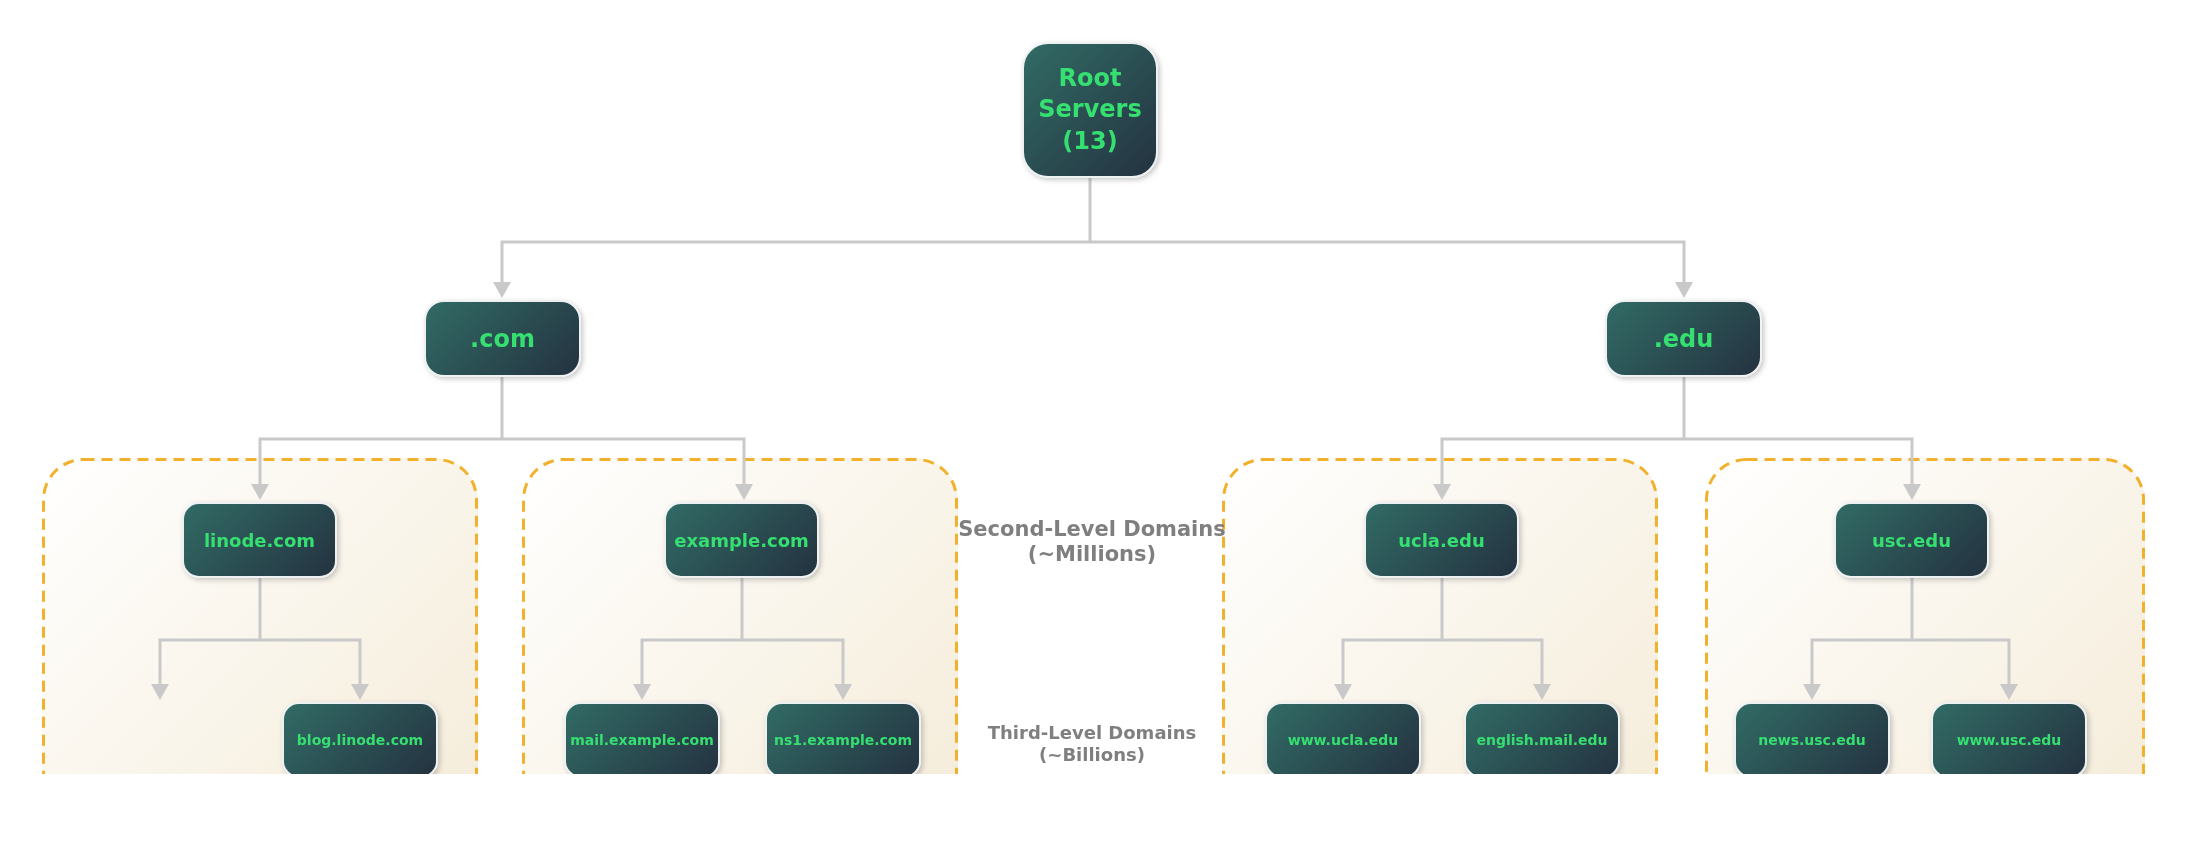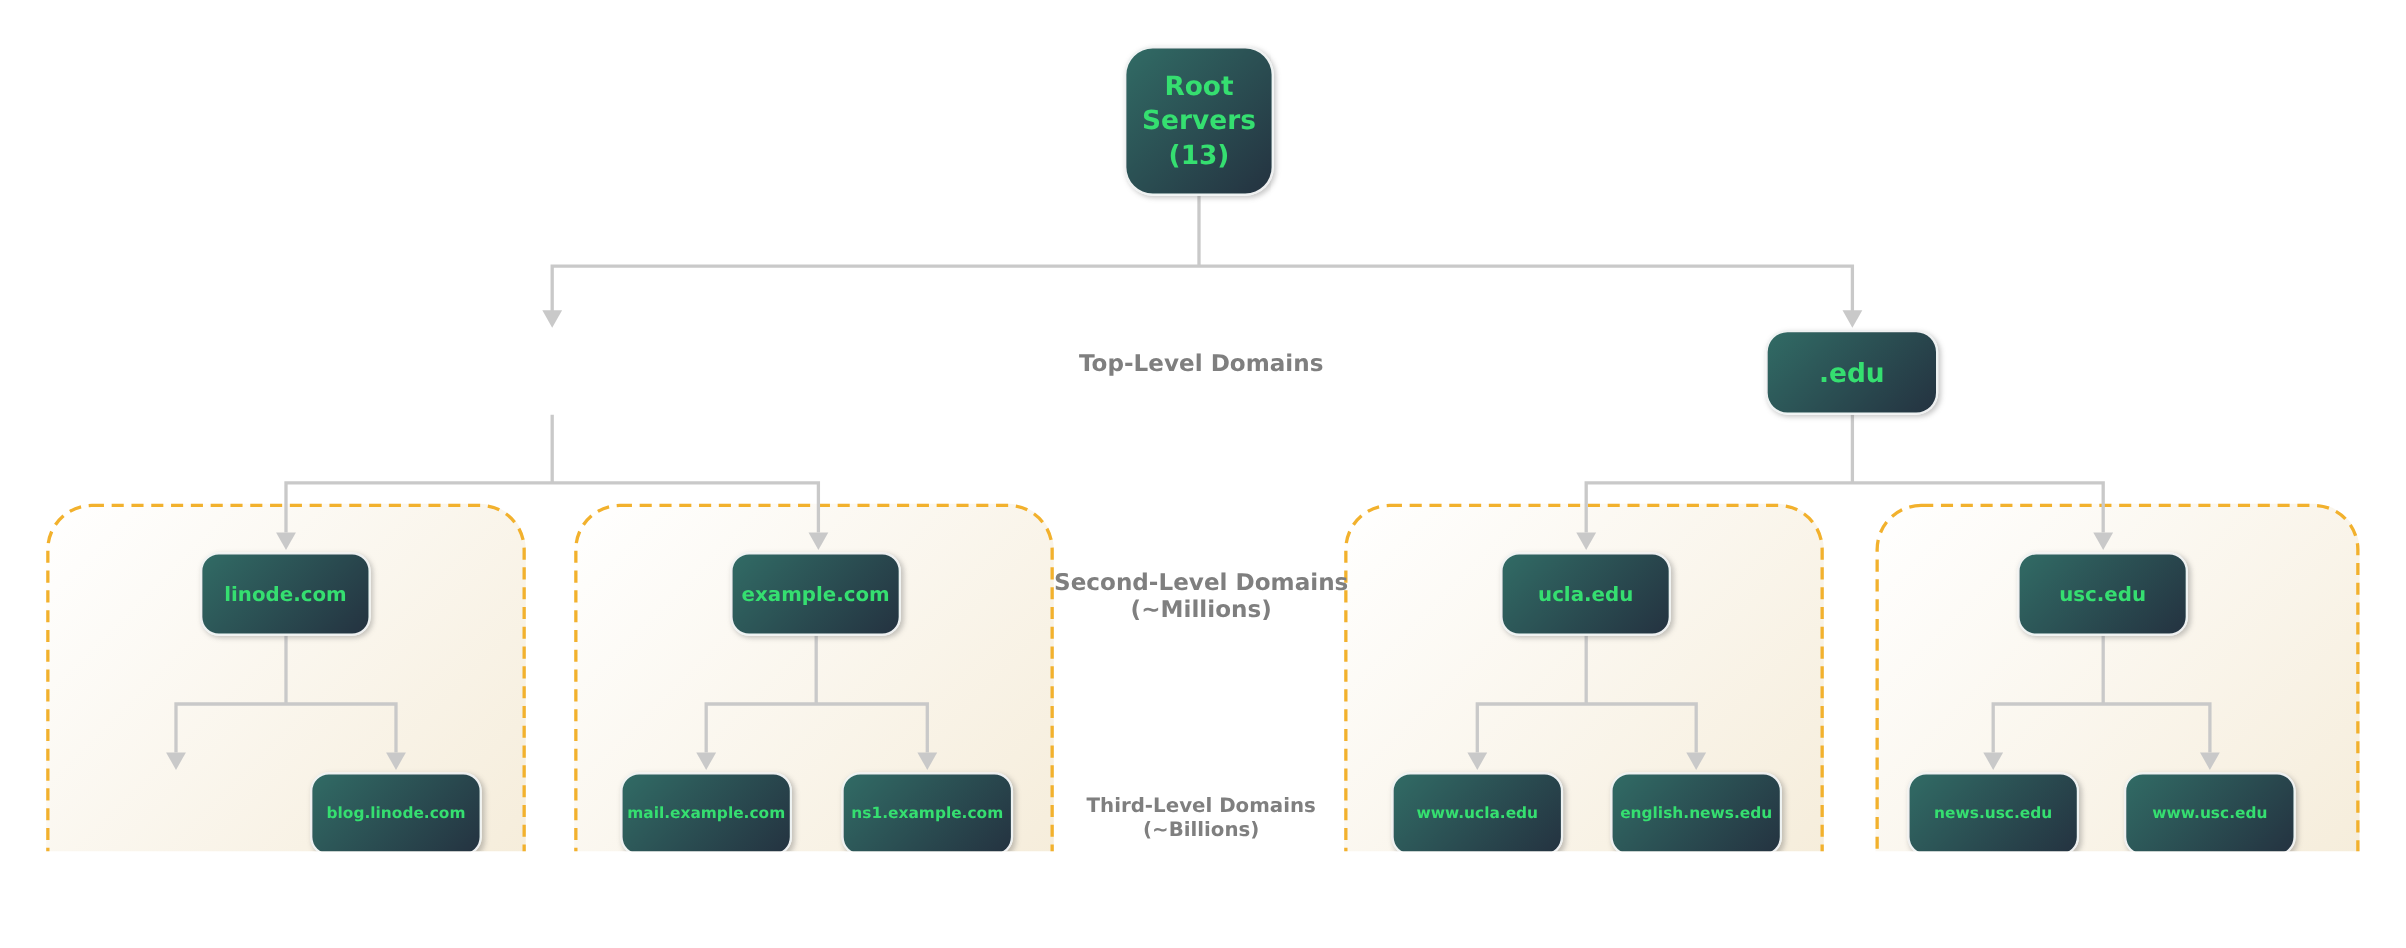--- a/index.html
+++ b/index.html
@@ -111,37 +111,37 @@
     <polygon class="arrow" points="1334,684 1352,684 1343,700"></polygon>
     <polygon class="arrow" points="1533,684 1551,684 1542,700"></polygon>
 
     <path class="wire" d="M1912 578 L1912 640 M1812 684 L1812 640 L2009 640 L2009 684"></path>
     <polygon class="arrow" points="1803,684 1821,684 1812,700"></polygon>
     <polygon class="arrow" points="2000,684 2018,684 2009,700"></polygon>
   </svg>
 
   <div class="node root" style="">Root Servers (13)</div>
 
+  <div class="node tld" style="left:424px;">.com</div>
   <div class="node tld" style="left:1605px;">.edu</div>
 
   <div class="node sld" style="left:182px;">linode.com</div>
   <div class="node sld" style="left:664px;">example.com</div>
   <div class="node sld" style="left:1364px;">ucla.edu</div>
   <div class="node sld" style="left:1834px;">usc.edu</div>
 
   <div class="node leaf" style="left:282px;">blog.linode.com</div>
   <div class="node leaf" style="left:564px;">mail.example.com</div>
   <div class="node leaf" style="left:765px;">ns1.example.com</div>
   <div class="node leaf" style="left:1265px;">www.ucla.edu</div>
-  <div class="node leaf" style="left:1464px;">english.news.edu</div>
+  <div class="node leaf" style="left:1464px;">english.mail.edu</div>
   <div class="node leaf" style="left:1734px;">news.usc.edu</div>
   <div class="node leaf" style="left:1931px;">www.usc.edu</div>
 
   <div class="level-label" style="top:318px;">
-    <div>Top-Level Domains</div>
   </div>
   <div class="level-label" style="top:517px;">
     <div>Second-Level Domains</div>
     <div>(~Millions)</div>
   </div>
   <div class="level-label small" style="top:722px;">
     <div>Third-Level Domains</div>
     <div>(~Billions)</div>
   </div>
 

